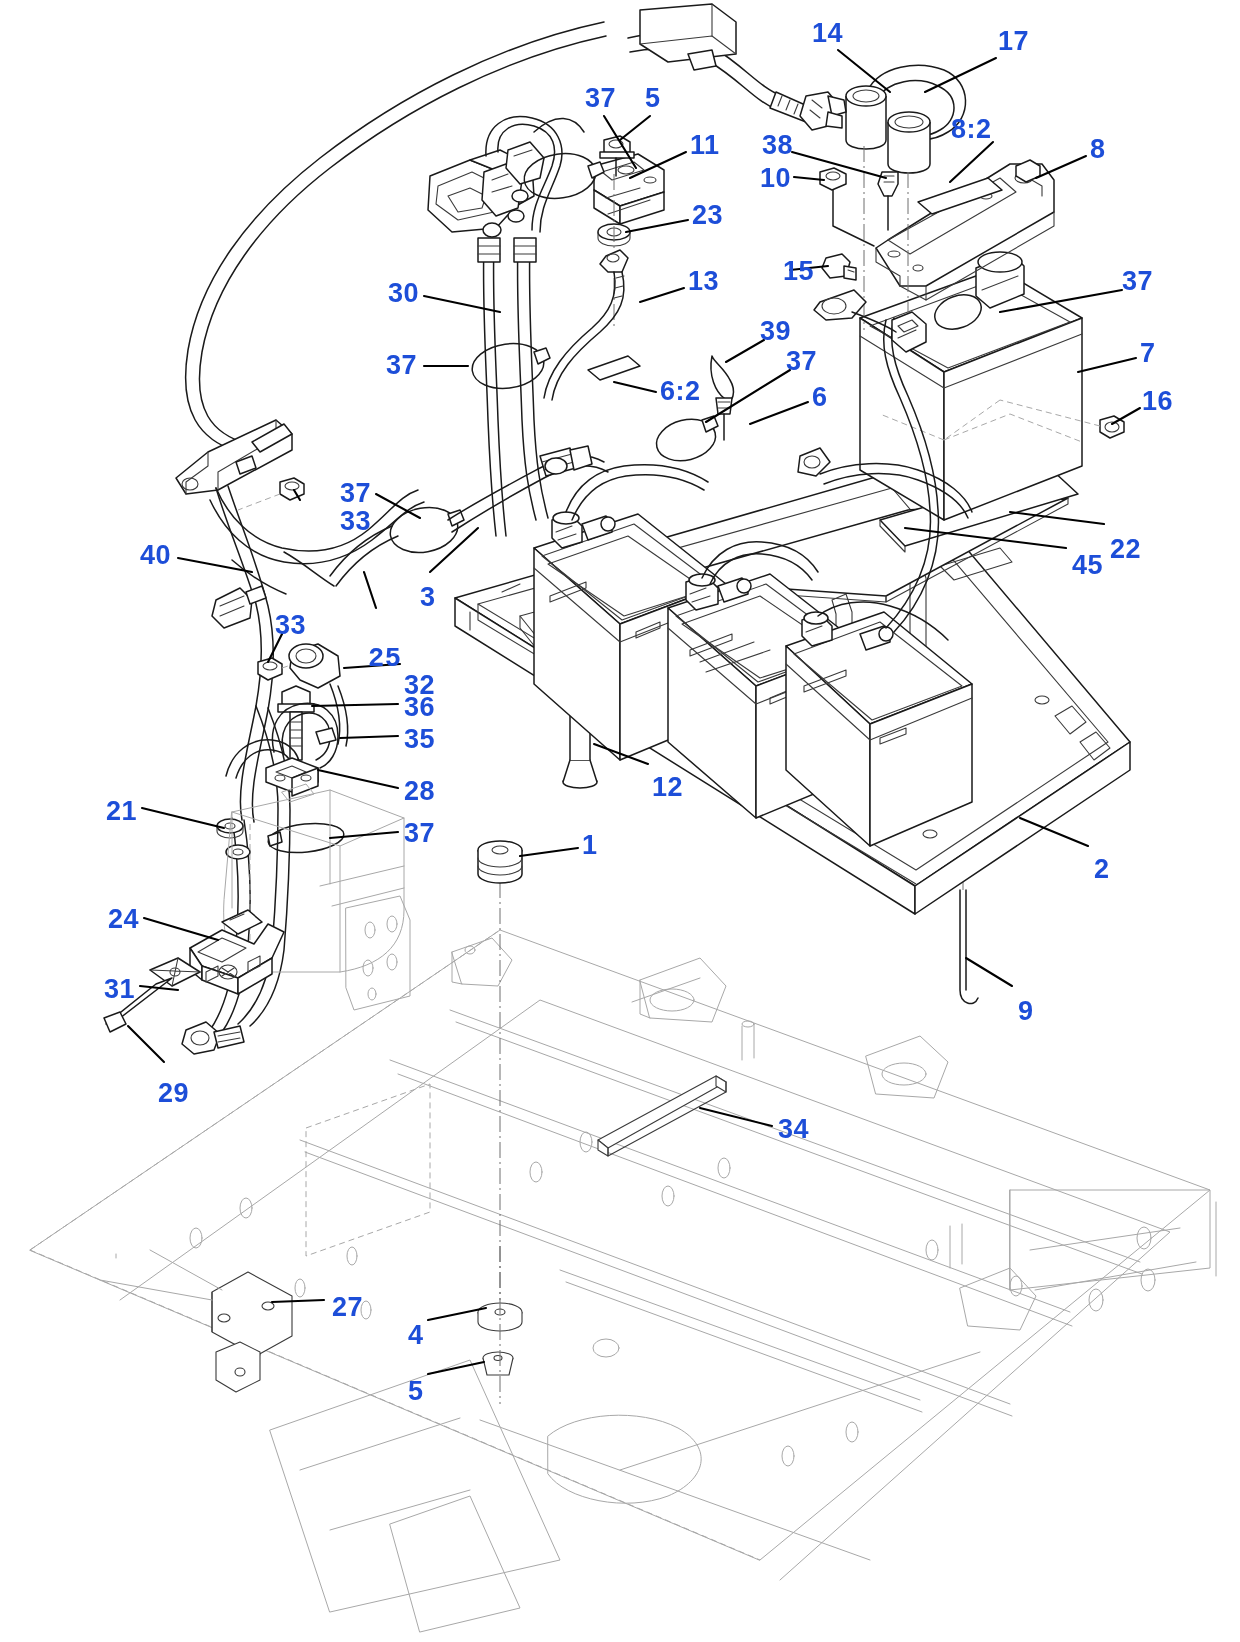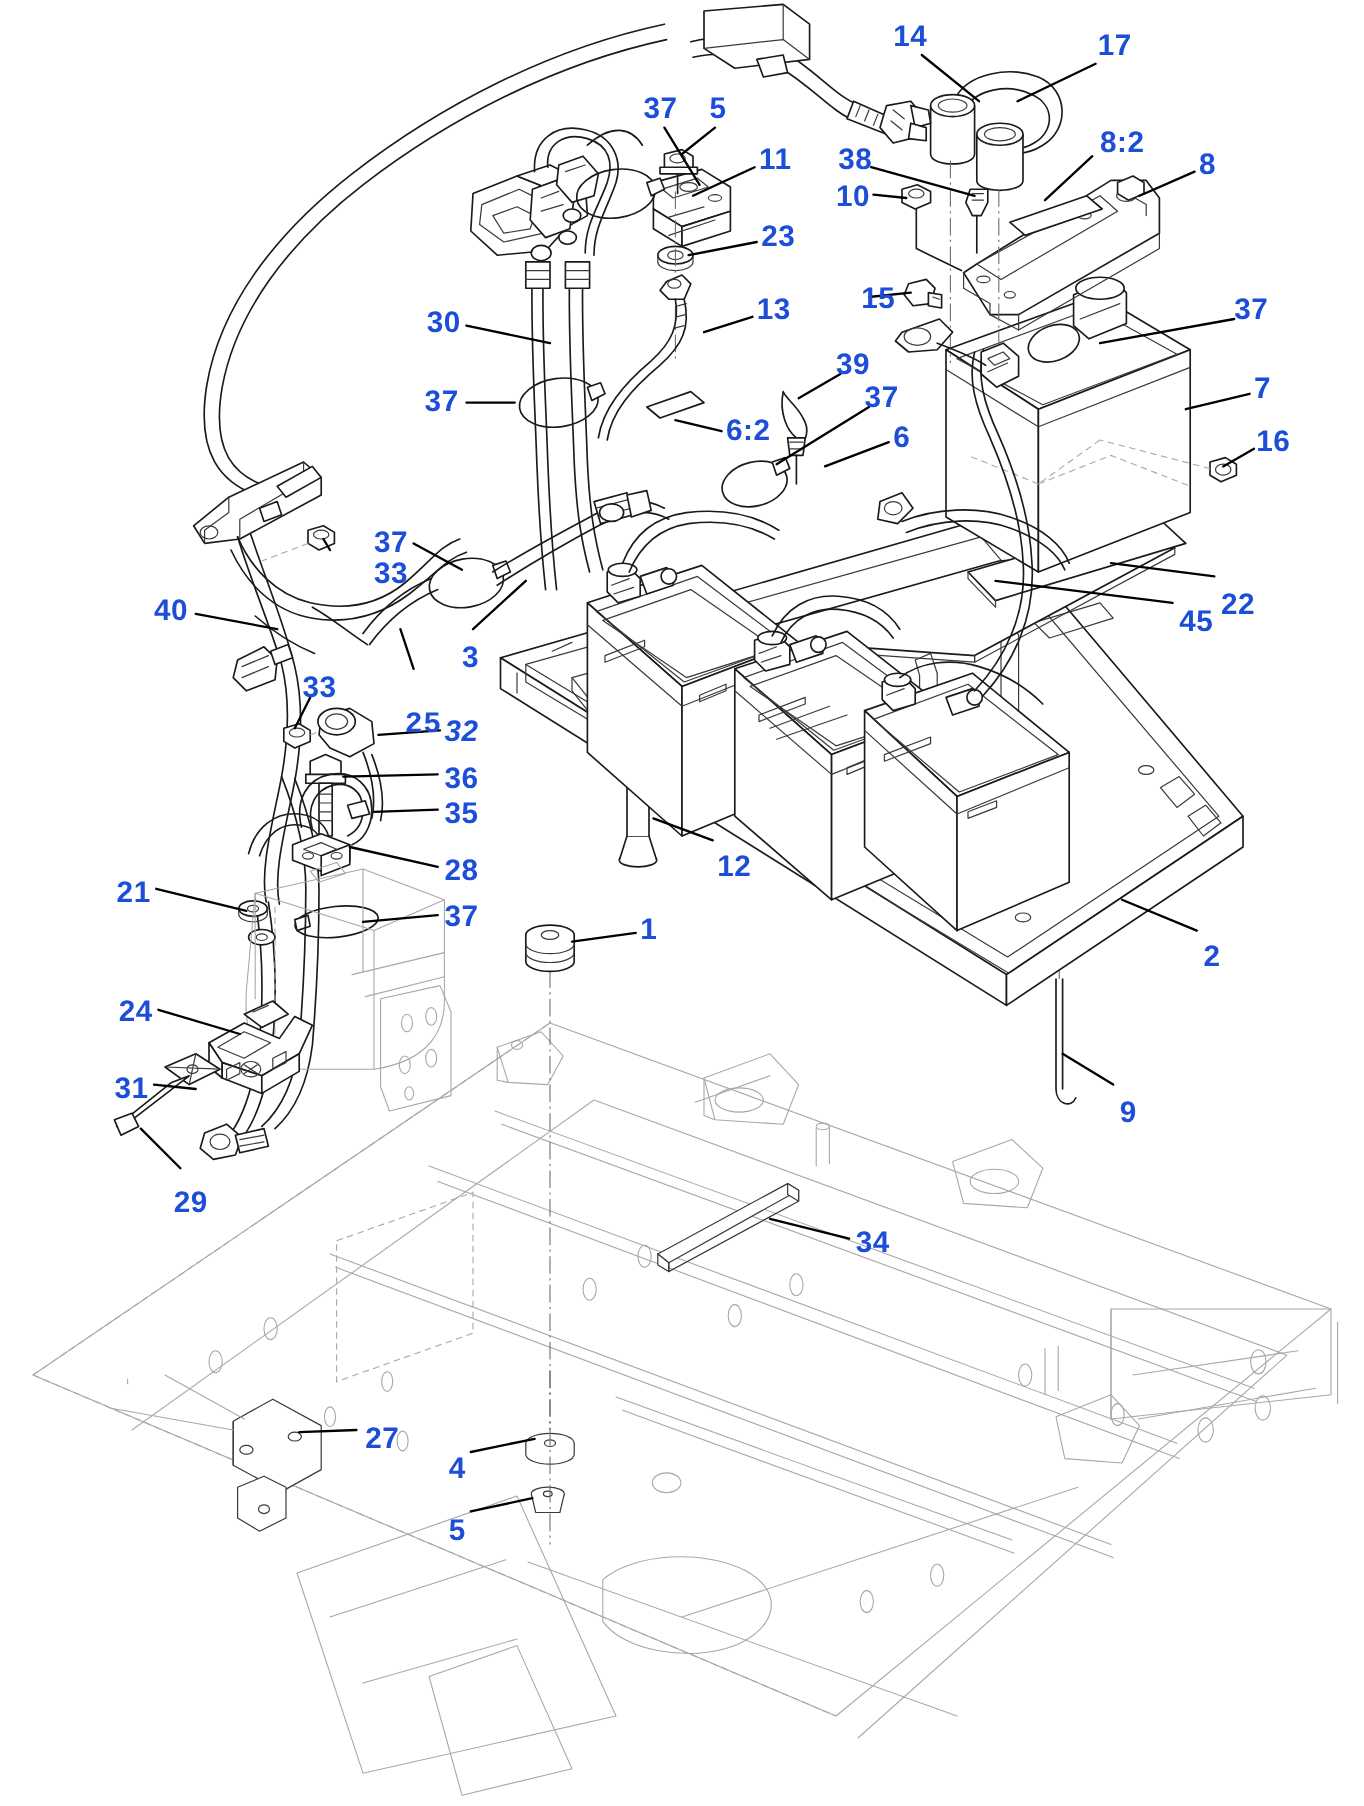--- a/index.html
+++ b/index.html
@@ -680,21 +680,21 @@
       </g>
   </svg>
 
   <div id="callout-layer">
       <div class="callout" style="left: 812px; top: 20px;">14</div>
       <div class="callout" style="left: 998px; top: 28px;">17</div>
       <div class="callout" style="left: 585px; top: 85px;">37</div>
       <div class="callout" style="left: 645px; top: 85px;">5</div>
       <div class="callout" style="left: 690px; top: 132px;">11</div>
       <div class="callout" style="left: 762px; top: 132px;">38</div>
-      <div class="callout" style="left: 1000px; top: 116px; text-align: center;">8:2</div>
+      <div class="callout" style="left: 951px; top: 116px; text-align: center;">8:2</div>
       <div class="callout" style="left: 1090px; top: 136px;">8</div>
       <div class="callout" style="left: 760px; top: 165px;">10</div>
       <div class="callout" style="left: 692px; top: 202px;">23</div>
       <div class="callout" style="left: 755px; top: 258px; margin-left: 28px;">15</div>
       <div class="callout" style="left: 688px; top: 268px;">13</div>
       <div class="callout" style="left: 1122px; top: 268px;">37</div>
       <div class="callout" style="left: 388px; top: 280px;">30</div>
       <div class="callout" style="left: 760px; top: 318px;">39</div>
       <div class="callout" style="left: 1140px; top: 340px;">7</div>
       <div class="callout" style="left: 386px; top: 352px;">37</div>
@@ -703,21 +703,21 @@
       <div class="callout" style="left: 812px; top: 384px;">6</div>
       <div class="callout" style="left: 1142px; top: 388px;">16</div>
       <div class="callout" style="left: 340px; top: 480px;">37</div>
       <div class="callout" style="left: 340px; top: 508px;">33</div>
       <div class="callout" style="left: 1110px; top: 536px; text-align: center;">22</div>
       <div class="callout" style="left: 1072px; top: 552px;">45</div>
       <div class="callout" style="left: 140px; top: 542px;">40</div>
       <div class="callout" style="left: 420px; top: 584px;">3</div>
       <div class="callout" style="left: 368px; top: 646px; font-family: Liberation Mono, monospace;">25</div>
       <div class="callout" style="left: 275px; top: 612px;">33</div>
-      <div class="callout" style="left: 404px; top: 652px; font-style: italic;">32</div>
+      <div class="callout" style="left: 404px; top: 672px;">32</div>
       <div class="callout" style="left: 404px; top: 694px;">36</div>
       <div class="callout" style="left: 404px; top: 726px;">35</div>
       <div class="callout" style="left: 404px; top: 778px;">28</div>
       <div class="callout" style="left: 106px; top: 798px;">21</div>
       <div class="callout" style="left: 404px; top: 820px;">37</div>
       <div class="callout" style="left: 582px; top: 832px;">1</div>
       <div class="callout" style="left: 652px; top: 774px;">12</div>
       <div class="callout" style="left: 1094px; top: 856px;">2</div>
       <div class="callout" style="left: 108px; top: 906px;">24</div>
       <div class="callout" style="left: 1018px; top: 998px;">9</div>

